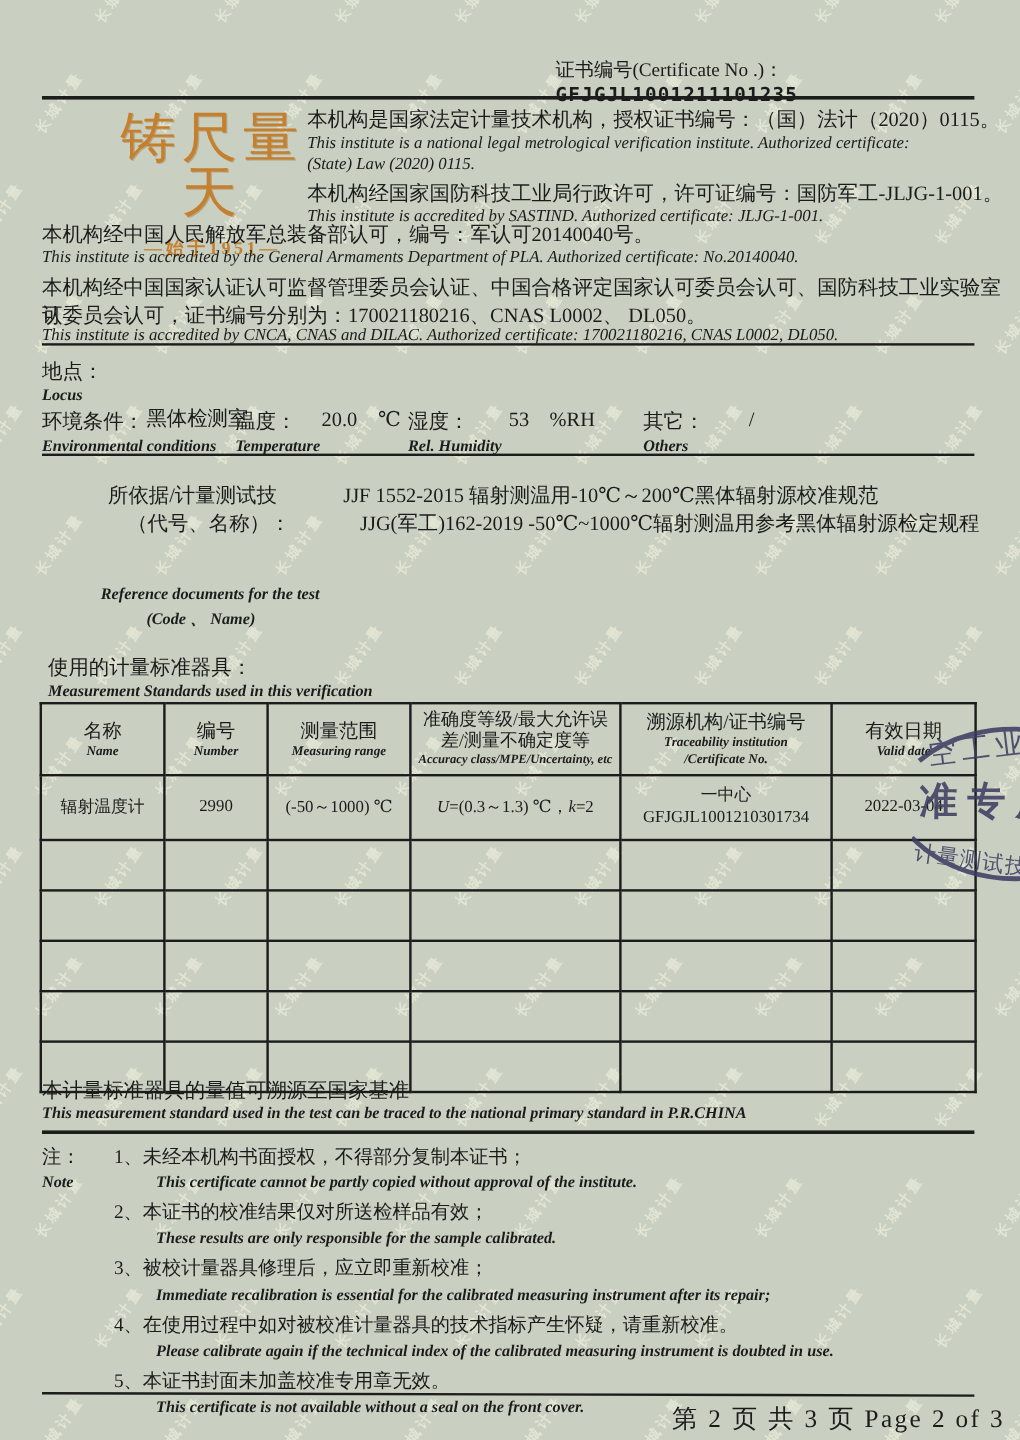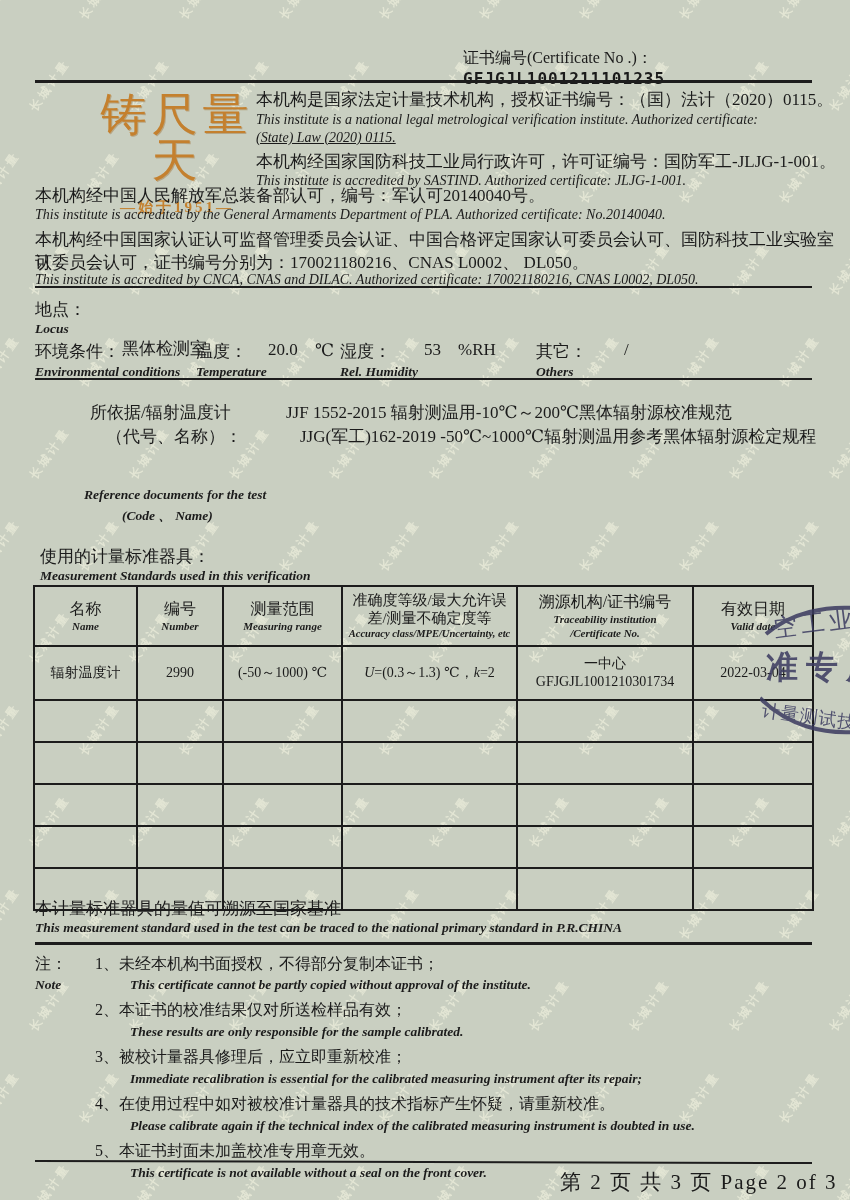--- a/index.html
+++ b/index.html
@@ -165,21 +165,21 @@
   </div>
   <div class="hline" style="top:80px;height:3px;"></div>
 
   <div class="abs" style="left:92px;top:92px;width:170px;text-align:center;">
     <div class="logo-main">铸尺量天</div>
     <div class="logo-sub">—始于1951—</div>
   </div>
 
   <div class="abs cn" style="left:256px;top:88px;">本机构是国家法定计量技术机构，授权证书编号：（国）法计（2020）0115。</div>
   <div class="abs en" style="left:256px;top:112px;">This institute is a national legal metrological verification institute.  Authorized certificate:</div>
-  <div class="abs en" style="left:256px;top:130px;text-decoration:underline;">(State) Law (2020) 0115.</div>
+  <div class="abs en" style="left:256px;top:130px;">(State) Law (2020) 0115.</div>
   <div class="abs cn" style="left:256px;top:150px;">本机构经国家国防科技工业局行政许可，许可证编号：国防军工-JLJG-1-001。</div>
   <div class="abs en" style="left:256px;top:173px;">This institute is accredited by SASTIND. Authorized certificate: JLJG-1-001.</div>
 
   <div class="abs cn" style="left:35px;top:184px;">本机构经中国人民解放军总装备部认可，编号：军认可20140040号。</div>
   <div class="abs en" style="left:35px;top:207px;">This institute is accredited by the General Armaments Department of PLA. Authorized certificate: No.20140040.</div>
   <div class="abs cn" style="left:35px;top:228px;">本机构经中国国家认证认可监督管理委员会认证、中国合格评定国家认可委员会认可、国防科技工业实验室认</div>
   <div class="abs cn" style="left:35px;top:251px;">可委员会认可，证书编号分别为：170021180216、CNAS L0002、 DL050。</div>
   <div class="abs en" style="left:35px;top:272px;">This institute is accredited by CNCA, CNAS and DILAC. Authorized certificate: 170021180216, CNAS L0002, DL050.</div>
 
   <div class="hline" style="top:286px;"></div>
@@ -197,21 +197,21 @@
   <div class="abs cn" style="left:340px;top:340px;">湿度：</div>
   <div class="abs en-b" style="left:340px;top:364px;">Rel. Humidity</div>
   <div class="abs cn" style="left:424px;top:340px;">53</div>
   <div class="abs cn" style="left:458px;top:340px;">%RH</div>
   <div class="abs cn" style="left:536px;top:340px;">其它：</div>
   <div class="abs en-b" style="left:536px;top:364px;">Others</div>
   <div class="abs cn" style="left:624px;top:340px;">/</div>
 
   <div class="hline" style="top:378px;"></div>
 
-  <div class="abs cn" style="left:90px;top:401px;">所依据/辐射温度计</div>
+  <div class="abs cn" style="left:90px;top:401px;">所依据/计量测试技</div>
   <div class="abs cn" style="left:106px;top:425px;">（代号、名称）：</div>
   <div class="abs cn" style="left:286px;top:401px;">JJF 1552-2015  辐射测温用-10℃～200℃黑体辐射源校准规范</div>
   <div class="abs cn" style="left:300px;top:425px;">JJG(军工)162-2019  -50℃~1000℃辐射测温用参考黑体辐射源检定规程</div>
   <div class="abs en-b" style="left:84px;top:487px;">Reference documents for the test</div>
   <div class="abs en-b" style="left:122px;top:507px;">(Code 、 Name)</div>
 
   <div class="abs cn" style="left:40px;top:545px;">使用的计量标准器具：</div>
   <div class="abs en-b" style="left:40px;top:568px;">Measurement Standards used in this verification</div>
 
   <table class="std">

